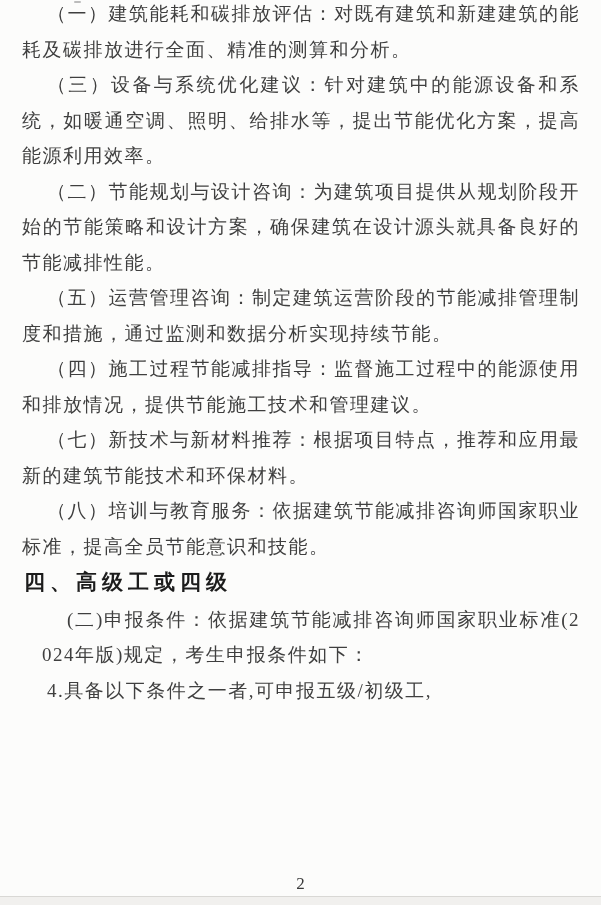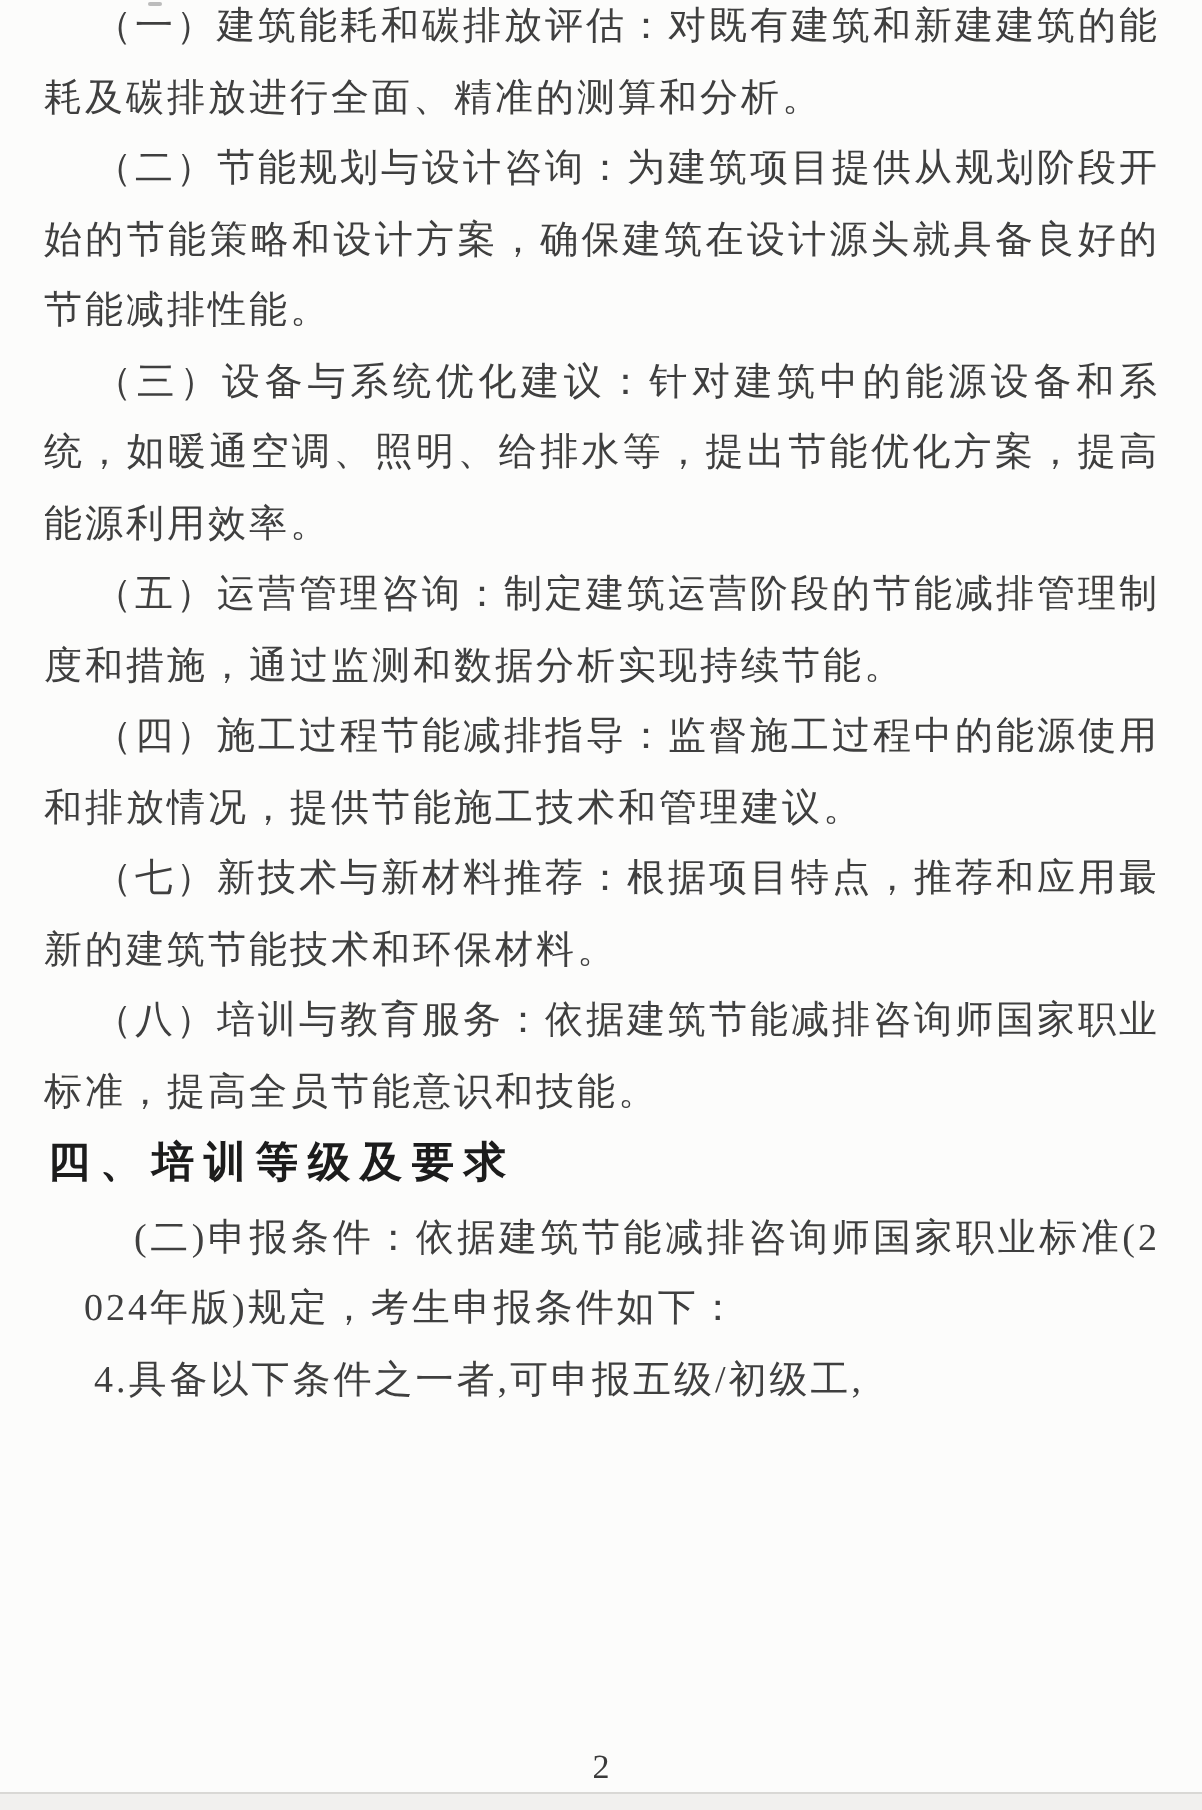--- a/index.html
+++ b/index.html
@@ -67,28 +67,28 @@
   }
 </style>
 </head>
 <body>
 
 <div class="page">
   <div class="scan-artifact"></div>
 
   <div class="content">
     <p class="body first">（一）建筑能耗和碳排放评估：对既有建筑和新建建筑的能耗及碳排放进行全面、精准的测算和分析。</p>
+    <p class="body">（三）设备与系统优化建议：针对建筑中的能源设备和系统，如暖通空调、照明、给排水等，提出节能优化方案，提高能源利用效率。</p>
     <p class="body">（二）节能规划与设计咨询：为建筑项目提供从规划阶段开始的节能策略和设计方案，确保建筑在设计源头就具备良好的节能减排性能。</p>
-    <p class="body">（三）设备与系统优化建议：针对建筑中的能源设备和系统，如暖通空调、照明、给排水等，提出节能优化方案，提高能源利用效率。</p>
     <p class="body">（五）运营管理咨询：制定建筑运营阶段的节能减排管理制度和措施，通过监测和数据分析实现持续节能。</p>
     <p class="body">（四）施工过程节能减排指导：监督施工过程中的能源使用和排放情况，提供节能施工技术和管理建议。</p>
     <p class="body">（七）新技术与新材料推荐：根据项目特点，推荐和应用最新的建筑节能技术和环保材料。</p>
     <p class="body">（八）培训与教育服务：依据建筑节能减排咨询师国家职业标准，提高全员节能意识和技能。</p>
 
-    <h2 class="section-heading">四、培训等级及要求</h2>
+    <h2 class="section-heading">四、高级工或四级</h2>
 
     <p class="sub gap-top">(二)申报条件：依据建筑节能减排咨询师国家职业标准(2024年版)规定，考生申报条件如下：</p>
     <p class="sub">4.具备以下条件之一者,可申报五级/初级工,</p>
   </div>
 
   <div class="page-number">2</div>
   <div class="scan-bottom-edge"></div>
 </div>
 
 </body></html>

